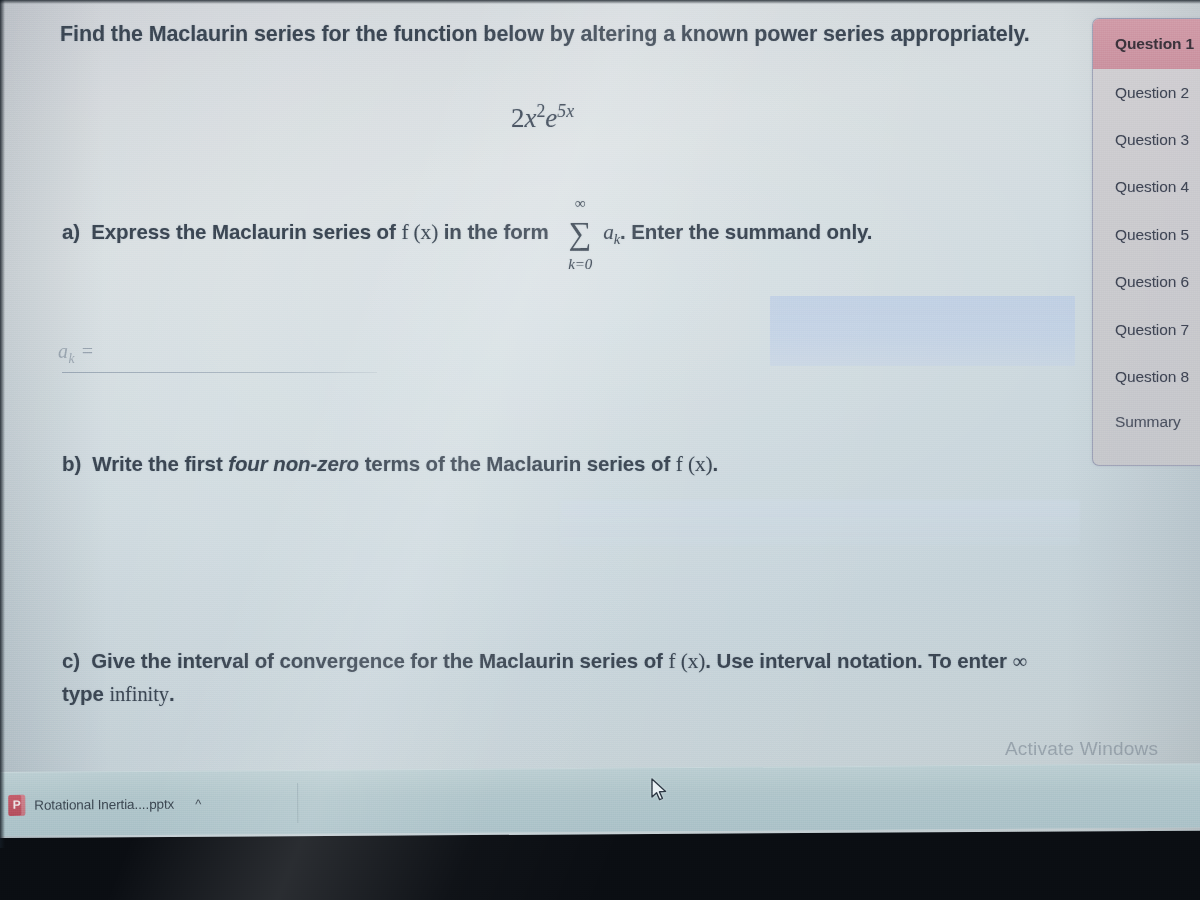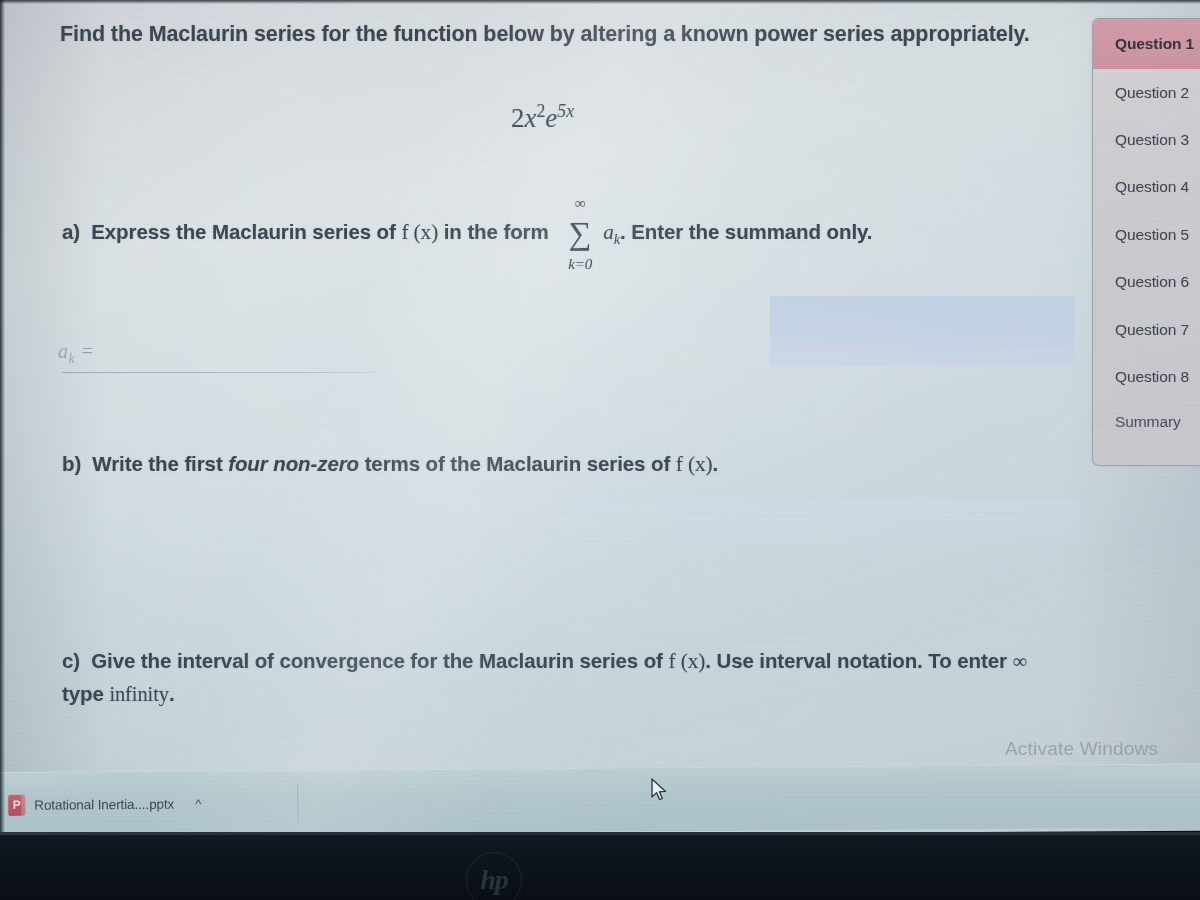--- a/index.html
+++ b/index.html
@@ -554,18 +554,14 @@
 
   <svg id="cursor" width="20" height="26" viewBox="0 0 20 26">
     <path d="M2,1 L2,19 L6.6,14.8 L9.6,21.6 L12.4,20.4 L9.4,13.8 L15.6,13.4 Z" fill="#e9f0f4" stroke="#2b3540" stroke-width="1.4" stroke-linejoin="round"></path>
   </svg>
 
   <div id="moire"></div>
   <div id="glare"></div>
   <div id="edge-left"></div>
   <div id="edge-top"></div>
 
-  <div id="bezel">
-    <div id="bezel-top-edge"></div>
-    <div id="hp-logo">hp</div>
-  </div>
 
 </div>
 
 </body></html>

